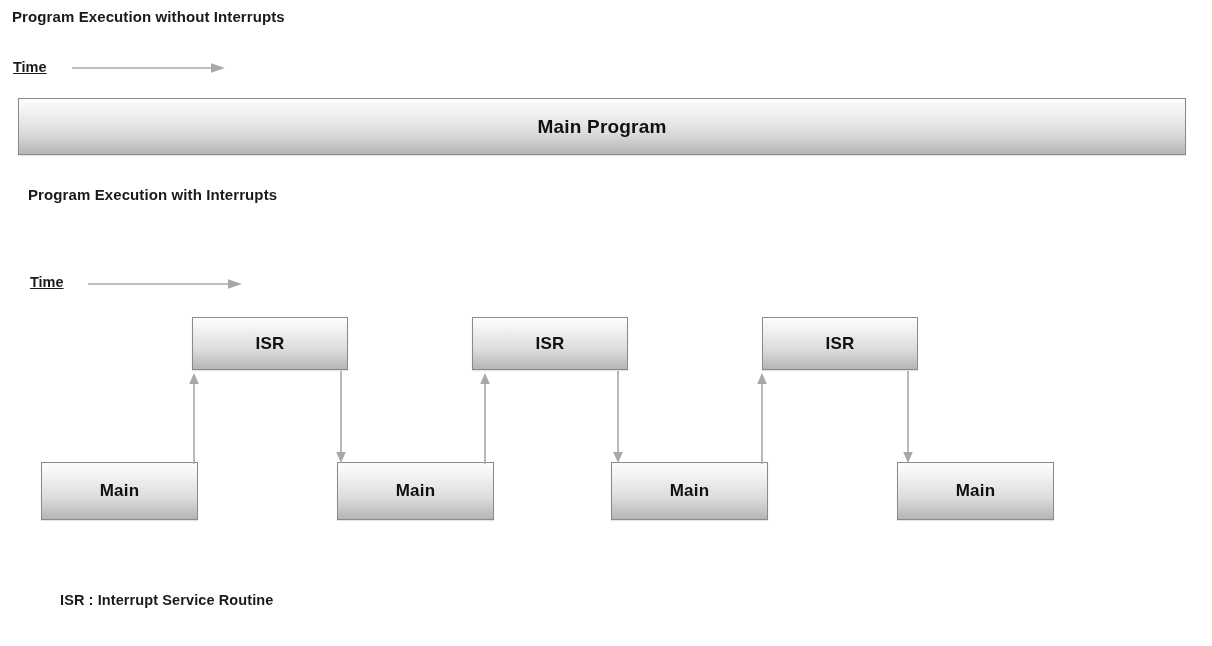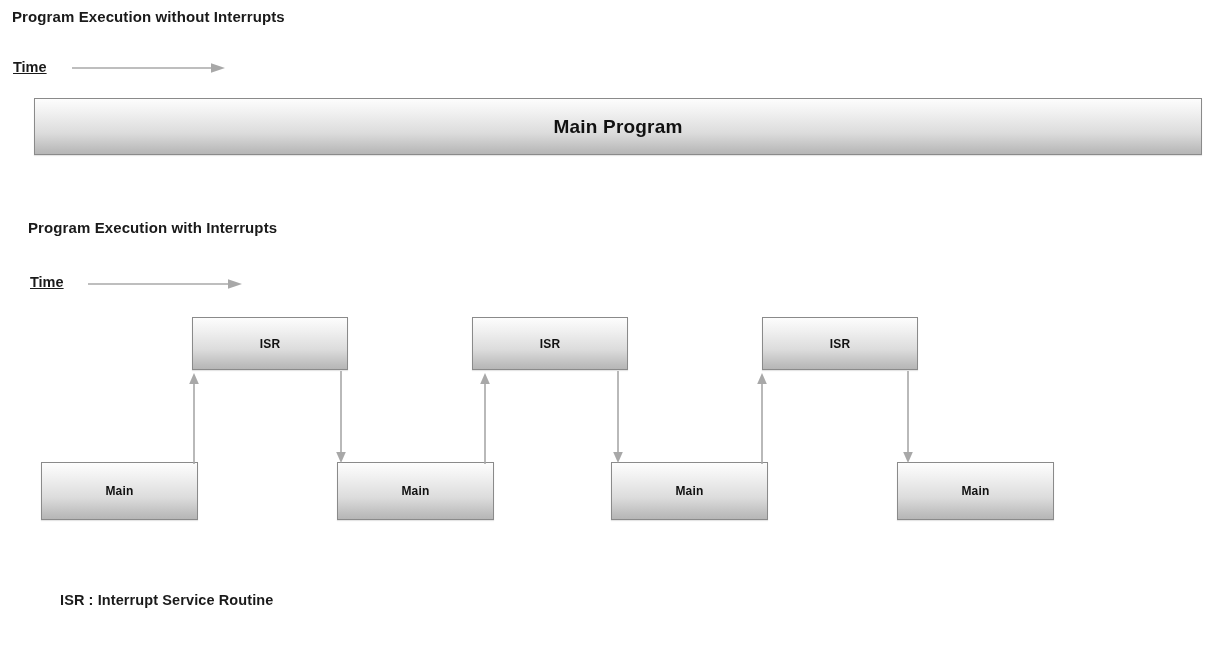--- a/index.html
+++ b/index.html
@@ -62,25 +62,24 @@
     display: flex;
     align-items: center;
     justify-content: center;
     color: #111111;
     font-weight: bold;
     box-shadow: 0 1px 1px rgba(0,0,0,0.10);
   }
   .gbox.main-program {
     font-size: 19px;
     letter-spacing: 0.2px;
-    margin-left: 16px;
   }
   .gbox.isr-box,
   .gbox.main-box {
-    font-size: 12px;
+    font-size: 17px;
     letter-spacing: 0.2px;
   }
 
   .connector {
     position: absolute;
   }
 </style>
 </head>
 <body>
 
@@ -92,21 +91,21 @@
 
   <svg class="time-arrow" style="left:70px; top:60px; width:160px; height:16px;" viewBox="0 0 160 16">
     <line x1="2" y1="8" x2="143" y2="8" stroke="#a8a8a8" stroke-width="1.6"></line>
     <polygon points="141,3.2 155,8 141,12.8" fill="#a8a8a8"></polygon>
   </svg>
 
   <div class="gbox main-program" style="left:18px; top:98px; width:1168px; height:57px;">
     <span>Main Program</span>
   </div>
 
-  <div class="heading" style="left:28px; top:219px;">Program Execution with Interrupts</div>
+  <div class="heading" style="left:28px; top:186px;">Program Execution with Interrupts</div>
 
   <div class="time-label" style="left:30px; top:274px;">Time</div>
 
   <svg class="time-arrow" style="left:86px; top:276px; width:160px; height:16px;" viewBox="0 0 160 16">
     <line x1="2" y1="8" x2="144" y2="8" stroke="#a8a8a8" stroke-width="1.6"></line>
     <polygon points="142,3.2 156,8 142,12.8" fill="#a8a8a8"></polygon>
   </svg>
 
   <div class="gbox isr-box" style="left:192px; top:317px; width:156px; height:53px;">
     <span>ISR</span>

